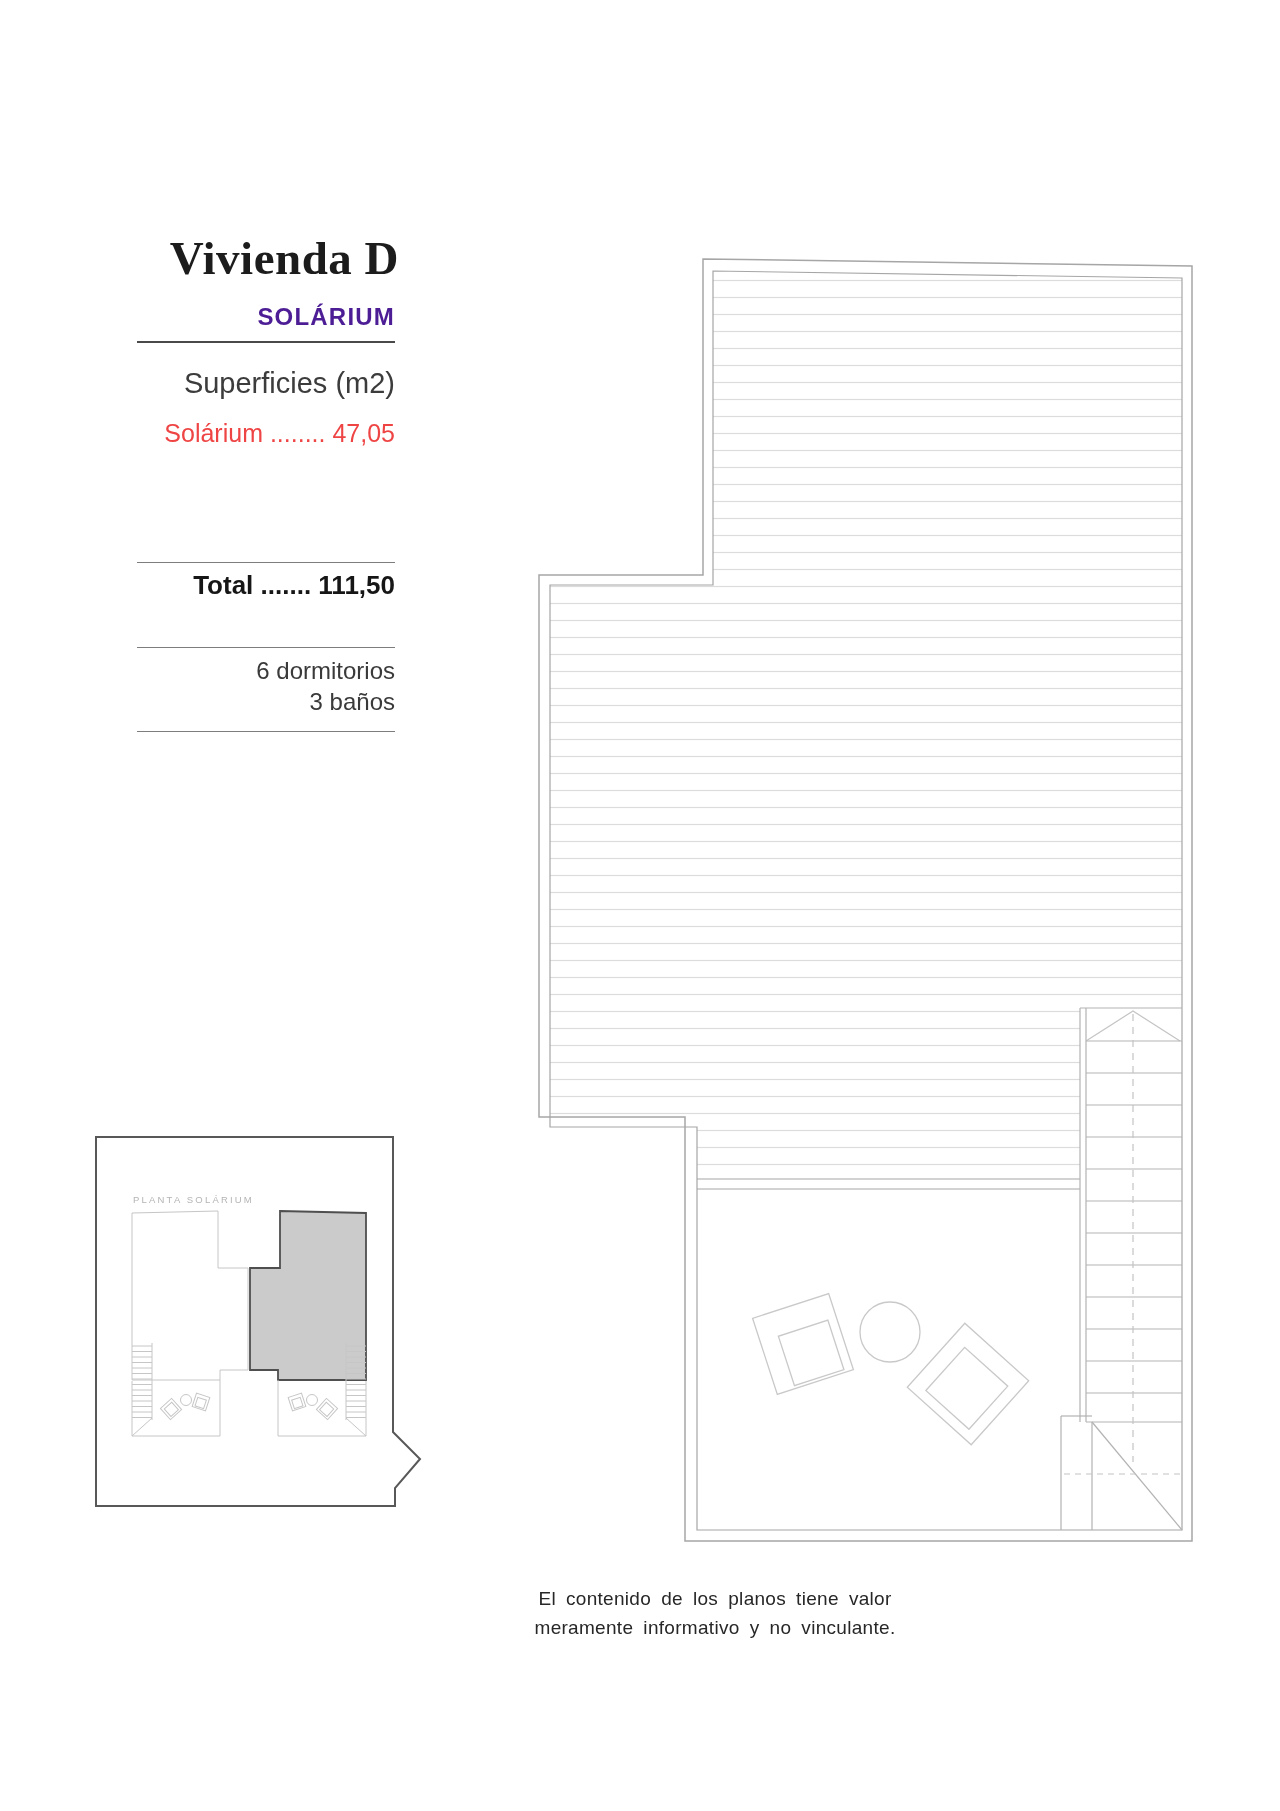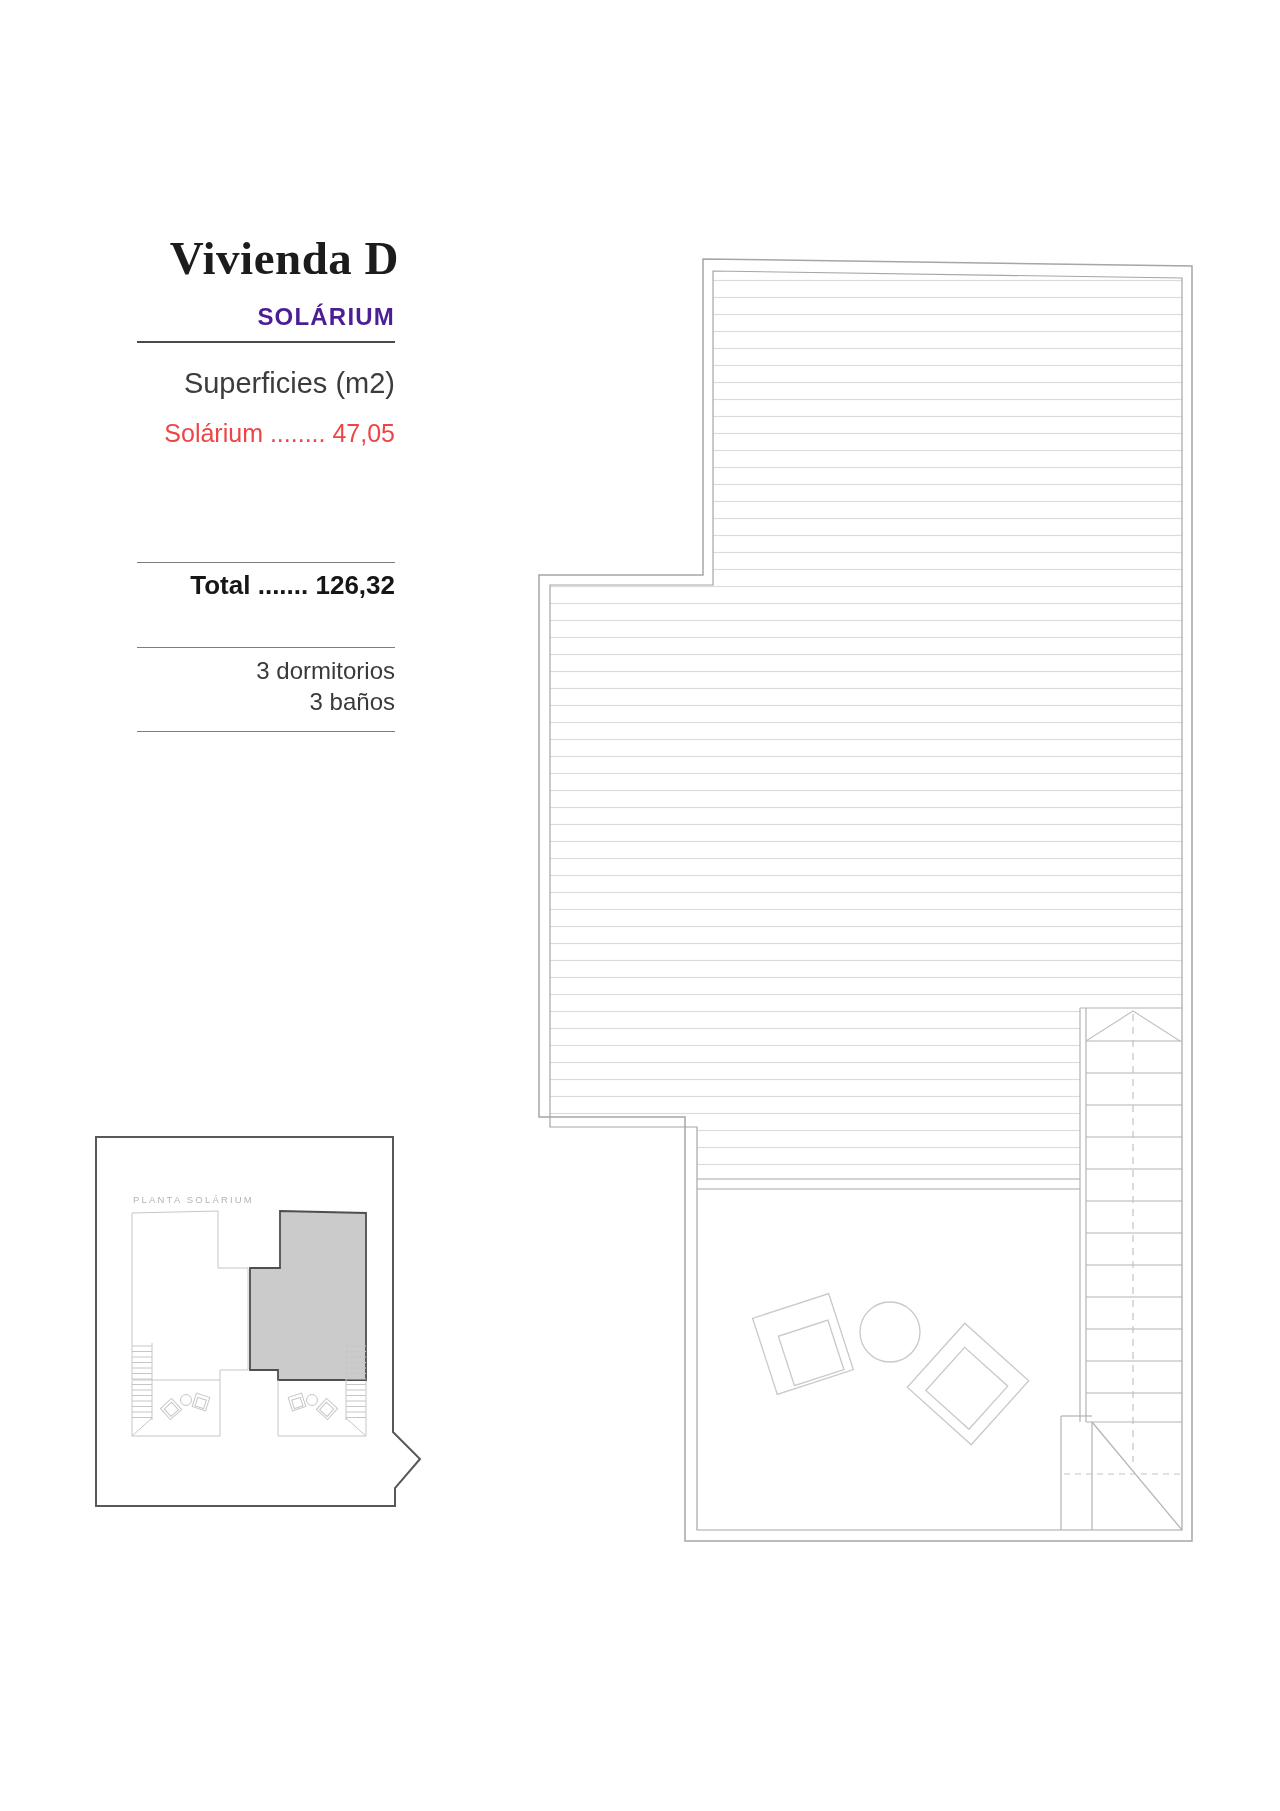--- a/index.html
+++ b/index.html
@@ -190,24 +190,28 @@
   <div class="abs info subtitle">SOLÁRIUM</div>
 
   <div class="abs rule" style="top:341px;"></div>
 
   <div class="abs info surfaces">Superficies (m2)</div>
 
   <div class="abs info solarium-line">Solárium ........ 47,05</div>
 
   <div class="abs rule thin" style="top:562px;"></div>
 
-  <div class="abs info total-line">Total ....... 126,32</div>
+  <div class="abs info total-line">Total ....... 111,50</div>
 
   <div class="abs rule thin" style="top:647px;"></div>
 
-  <div class="abs info rooms" style="top:659px;">3 dormitorios</div>
+  <div class="abs info rooms" style="top:659px;">6 dormitorios</div>
 
   <div class="abs info rooms" style="top:690px;">3 baños</div>
 
   <div class="abs rule thin" style="top:731px;"></div>
 
+  <div class="abs disclaimer">
+    <div>El contenido de los planos tiene valor</div>
+    <div>meramente informativo y no vinculante.</div>
+  </div>
 
 </div>
 
 </body></html>

